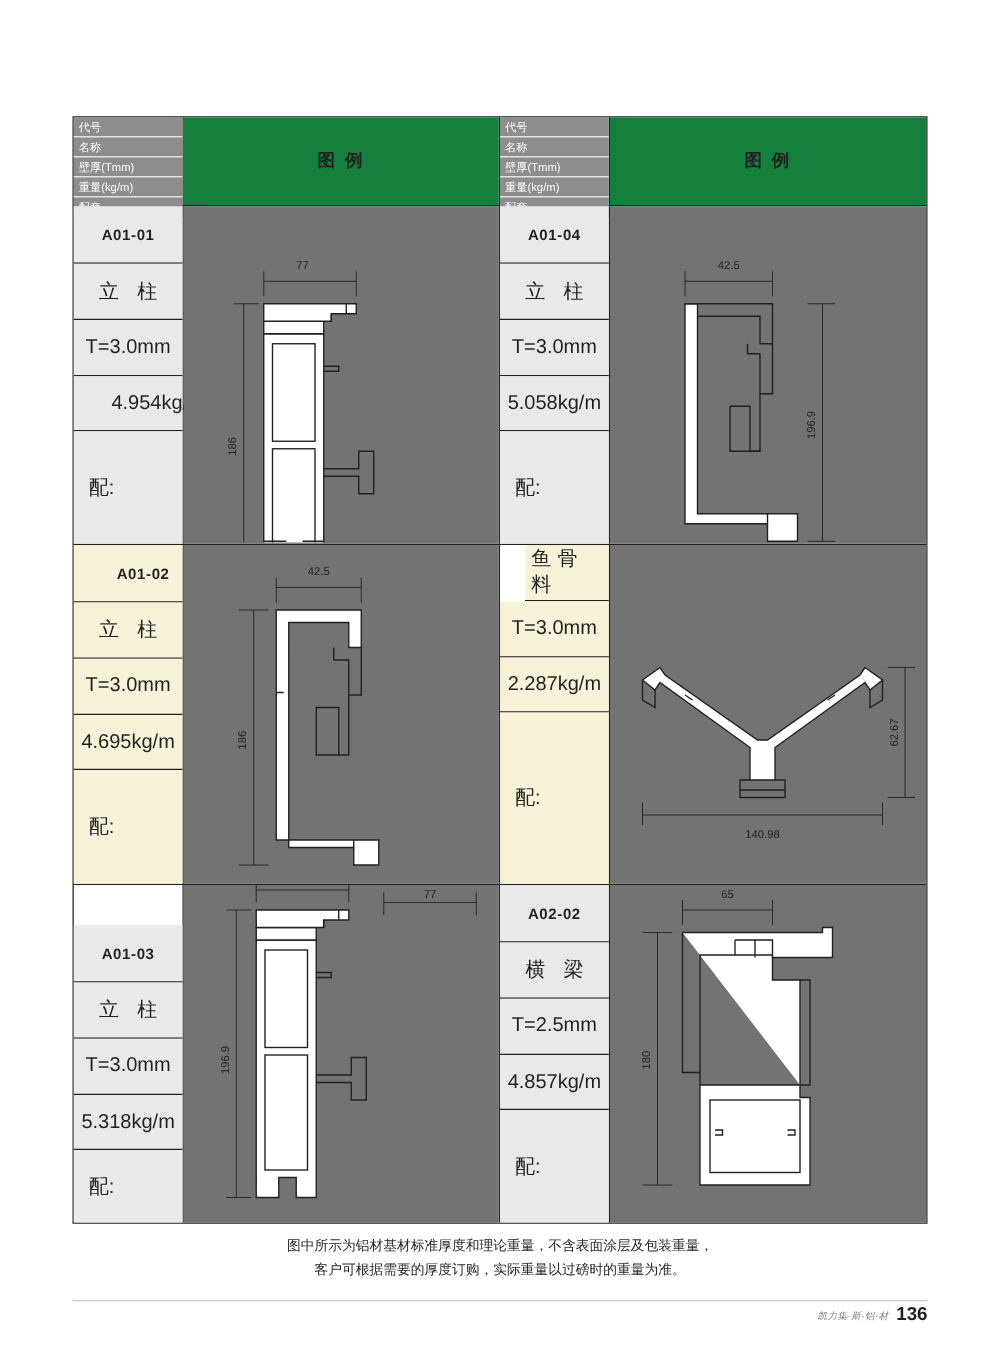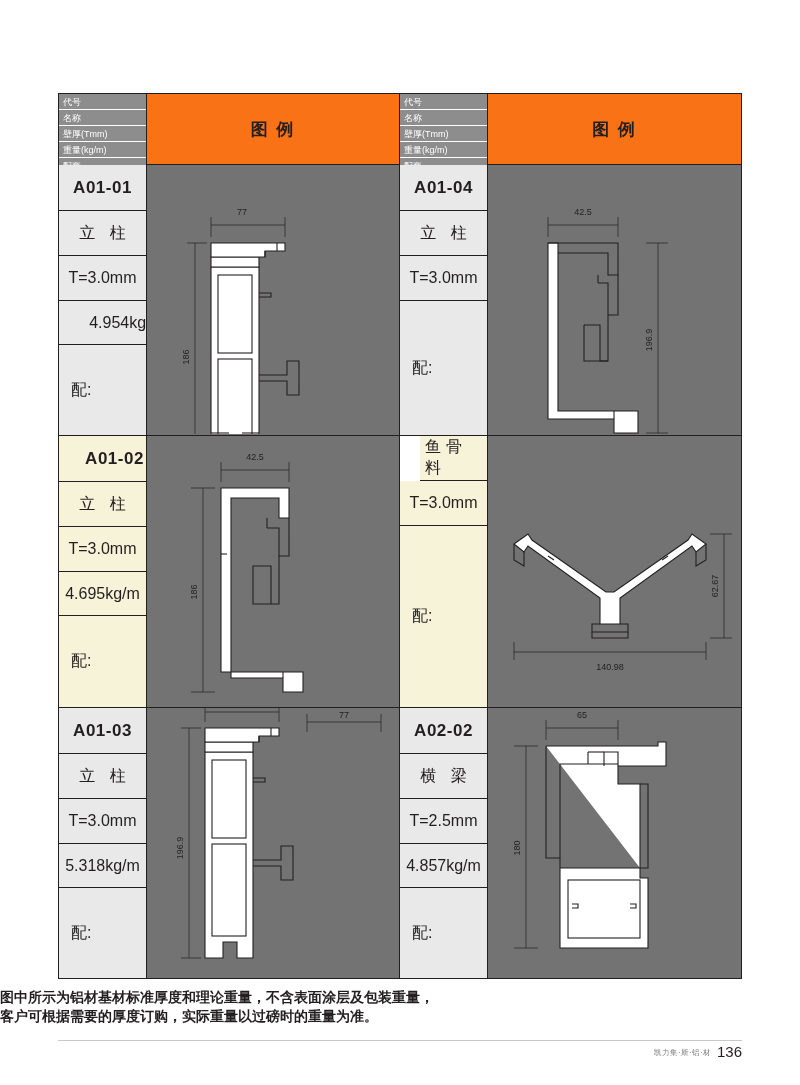--- a/index.html
+++ b/index.html
@@ -63,25 +63,25 @@
     line-height: 16px;
     height: 16px;
     padding-left: 4px;
     border-bottom: 1px solid #ffffff;
     box-sizing: border-box;
     white-space: nowrap;
   }
   .hdr-labels div:last-child { border-bottom: none; }
   .hdr-example {
     flex: 1;
-    background: #f97316;
+    background: #15803d;
     display: flex;
     align-items: center;
     justify-content: center;
-    font-size: 17px;
+    font-size: 14px;
     font-weight: bold;
     letter-spacing: 2px;
     color: #231f20;
   }
 
   
   .spec {
     width: 88px;
     box-sizing: border-box;
     border-right: 1px solid #231f20;
@@ -91,21 +91,21 @@
   .spec .cell {
     border-bottom: 1px solid #231f20;
     box-sizing: border-box;
     display: flex;
     align-items: center;
     justify-content: center;
     font-size: 16px;
     background: #e9e9e9;
     color: #231f20;
   }
-  .spec .cell.code { font-weight: bold; font-size: 17px; letter-spacing: .5px; }
+  .spec .cell.code { font-weight: bold; font-size: 12px; letter-spacing: .5px; }
   .spec .cell.name { letter-spacing: 5px; padding-left:5px; }
   .spec .cell.pei {
     justify-content: flex-start;
     padding-left: 12px;
     border-bottom: none;
     flex: 1;
   }
   .spec.cream .cell { background: #f7f3d8; }
   .figure {
     flex: 1;
@@ -116,43 +116,43 @@
     position: absolute;
     left: 0; top: 0; right: 0; bottom: 0;
   }
   .figbox svg { display: block; }
 
   .footnote {
     position: absolute;
     left: 0;
     top: 988px;
     width: 800px;
-    text-align: left;
-    font-size: 14px;
+    text-align: center;
+    font-size: 11px;
     line-height: 19px;
     color: #231f20;
-    font-weight: bold;
   }
   .footer {
     position: absolute;
     right: 58px;
     top: 1043px;
     display: flex;
     align-items: flex-end;
     gap: 6px;
   }
   .footer .brand {
     font-size: 7.5px;
     color: #7a7a7a;
     letter-spacing: .5px;
     padding-bottom: 2px;
+    font-style: italic;
   }
   .footer .pageno {
     font-size: 15px;
-    font-weight: normal;
+    font-weight: bold;
     color: #231f20;
   }
   .rule {
     position: absolute;
     left: 58px;
     right: 58px;
     top: 1040px;
     height: 1px;
     background: #c9c9c9;
   }
@@ -234,20 +234,21 @@
               </svg>
             </div>
           </div>
         </div>
 
         <div class="col">
           <div class="spec">
             <div class="cell code" style="height:46px;">A01-04</div>
             <div class="cell name" style="height:45px;">立 柱</div>
             <div class="cell" style="height:45px;">T=3.0mm</div>
+            <div class="cell" style="height:44px;">5.058kg/m</div>
             <div class="cell pei">配:</div>
           </div>
           <div class="figure">
             <div class="figbox">
               <svg width="253" height="269" viewBox="0 0 253 269">
                 <g stroke="#231f20" fill="none" stroke-width="1.1">
                   <path d="M60 78 L60 254 L126 254 L126 268 L150 268 L150 246 L70 246 L70 78 Z" fill="#ffffff"></path>
                   <path d="M60 78 L130 78 L130 110 L120 110 L120 88 L70 88"></path>
                   <path d="M130 110 L130 150 L120 150 L120 118 L110 118"></path>
                   <path d="M120 150 L120 196 L112 196 L112 160 L96 160"></path>
@@ -308,20 +309,21 @@
                 <text class="dim" x="50" y="156" text-anchor="middle" transform="rotate(-90 50 156)">186</text>
               </svg>
             </div>
           </div>
         </div>
 
         <div class="col">
           <div class="spec cream">
             <div class="cell name" style="height:45px;margin-left:20px;">鱼骨料</div>
             <div class="cell" style="height:45px;">T=3.0mm</div>
+            <div class="cell" style="height:44px;">2.287kg/m</div>
             <div class="cell pei">配:</div>
           </div>
           <div class="figure">
             <div class="figbox">
               <svg width="253" height="270" viewBox="0 0 253 270">
                 <g stroke="#231f20" fill="none" stroke-width="1.1">
 
                   <path d="M26 108 L40 98 L44 104 L118 156 L126 156 L200 104 L204 98 L218 108 L208 116 L204 110 L132 162 L132 188 L112 188 L112 162 L40 110 L36 116 Z" fill="#ffffff"></path>
                   <path d="M26 108 L26 124 L36 130 L36 116"></path>
                   <path d="M218 108 L218 124 L208 130 L208 116"></path>
@@ -345,21 +347,21 @@
               </svg>
             </div>
           </div>
         </div>
       </div>
 
       <div class="band" style="height:270px;">
 
         <div class="col left">
           <div class="spec">
-            <div class="cell code" style="height:46px;">A01-03</div>
+            <div class="cell code" style="height:46px;margin-top:32px;">A01-03</div>
             <div class="cell name" style="height:45px;">立 柱</div>
             <div class="cell" style="height:45px;">T=3.0mm</div>
             <div class="cell" style="height:44px;">5.318kg/m</div>
             <div class="cell pei">配:</div>
           </div>
           <div class="figure">
             <div class="figbox">
               <svg width="254" height="269" viewBox="0 0 254 269">
                 <g stroke="#231f20" fill="none" stroke-width="1.1">
                   <path d="M58 44 L58 250 L76 250 L76 234 L90 234 L90 250 L106 250 L106 44 Z" fill="#ffffff"></path>

